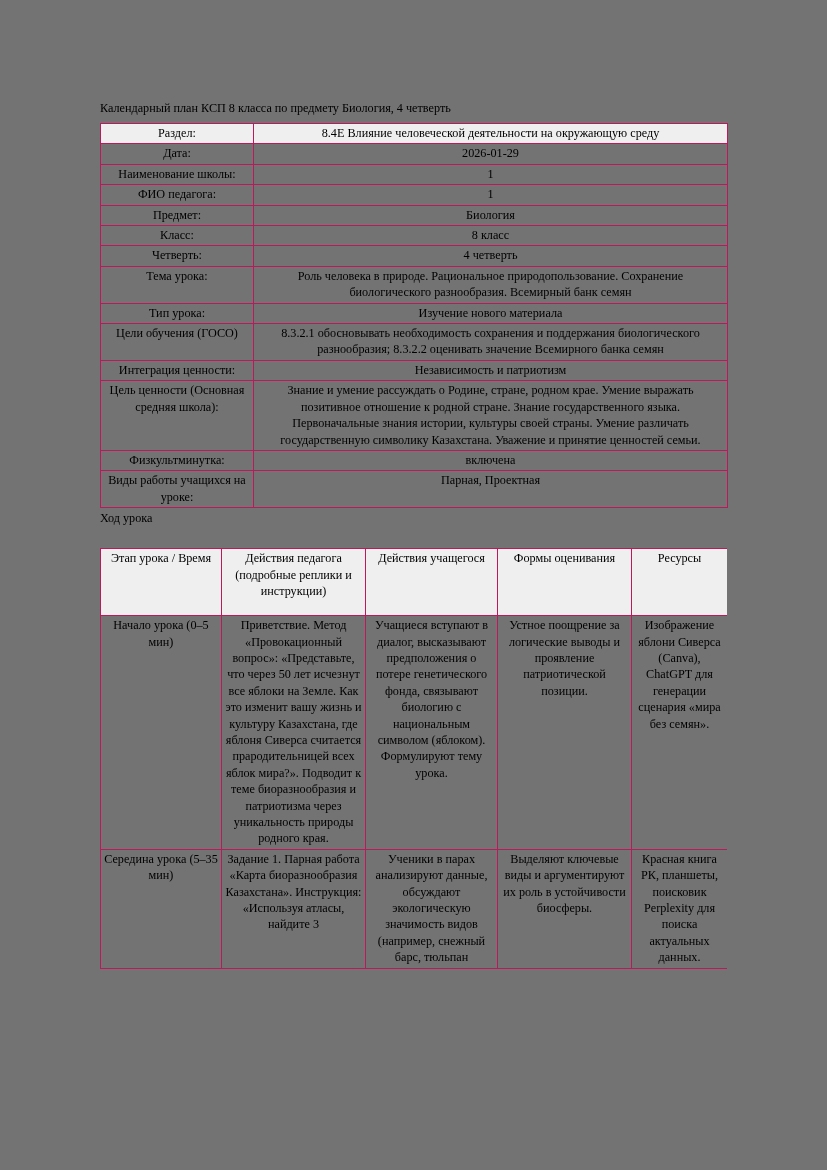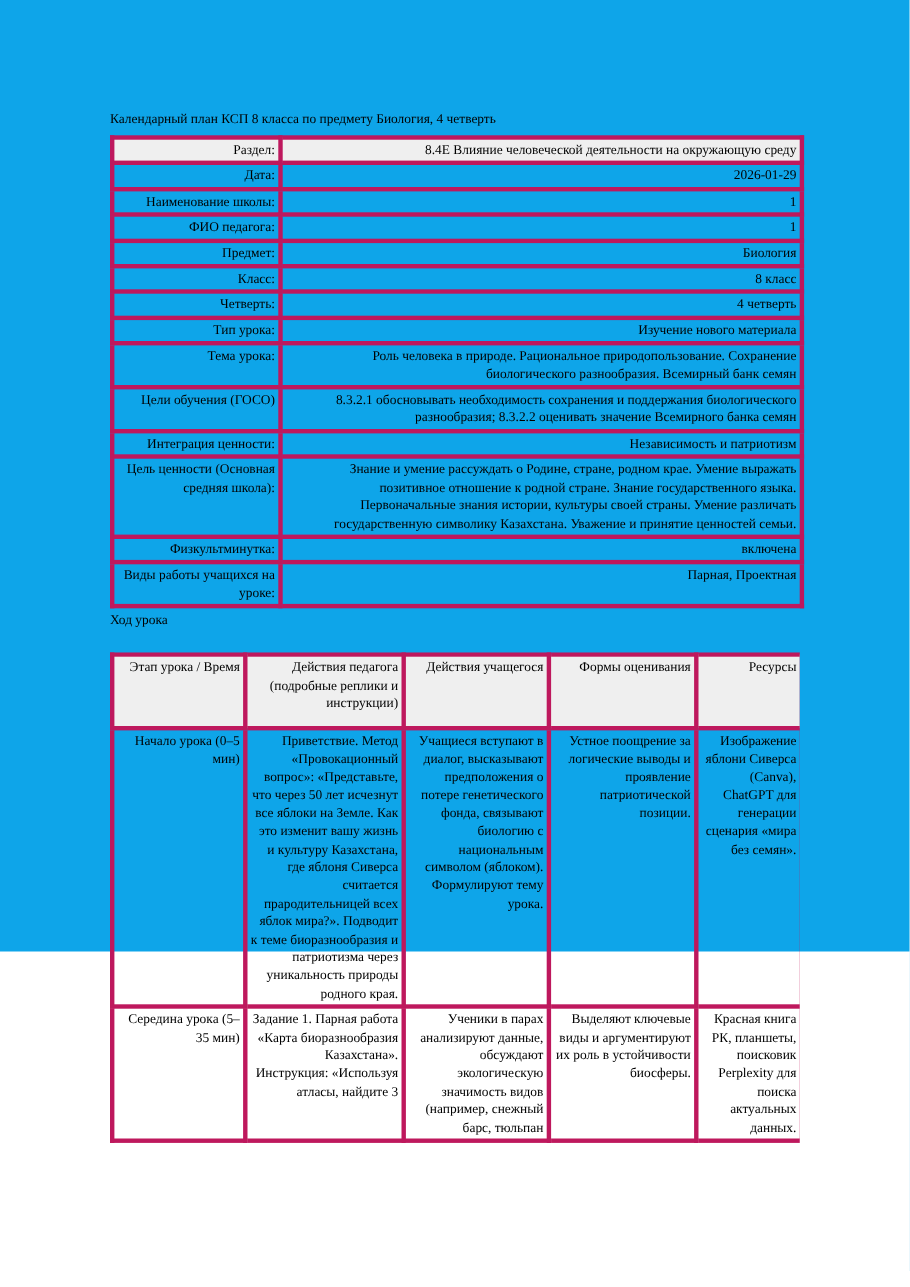--- a/index.html
+++ b/index.html
@@ -11,44 +11,44 @@
   body {
     width: 827px;
     height: 1170px;
     overflow: hidden;
     font-family: "Liberation Serif", "DejaVu Serif", serif;
     color: #000000;
   }
   .page {
     position: relative;
     width: 827px;
-    height: 865px;
-    background: #0ea5e9;
+    height: 1170px;
+    background: #737373;
     box-sizing: border-box;
     padding: 100px 100px 0 100px;
   }
   .doc-title {
     font-size: 12.2px;
     line-height: 16px;
     margin: 0 0 7px 0;
     white-space: nowrap;
   }
   table.plan {
     border-collapse: collapse;
     table-layout: fixed;
     width: 627px;
     font-size: 12.2px;
     line-height: 16.4px;
   }
   table.plan td,
   table.plan th {
-    border: 4px solid #be185d;
+    border: 1px solid #be185d;
     padding: 1px 3px 2px 3px;
     vertical-align: top;
-    text-align: right;
+    text-align: center;
     font-weight: normal;
     word-wrap: break-word;
     overflow-wrap: break-word;
     hyphens: manual;
   }
   
   table.info col.c1 { width: 153px; }
   table.info col.c2 { width: 474px; }
   table.info tr.shaded td { background: #efefef; }
 
@@ -107,26 +107,26 @@
         </tr>
         <tr>
           <td>Класс:</td>
           <td>8 класс</td>
         </tr>
         <tr>
           <td>Четверть:</td>
           <td>4 четверть</td>
         </tr>
         <tr>
+          <td>Тема урока:</td>
+          <td>Роль человека в природе. Рациональное природопользование. Сохранение биологического разнообразия. Всемирный банк семян</td>
+        </tr>
+        <tr>
           <td>Тип урока:</td>
           <td>Изучение нового материала</td>
-        </tr>
-        <tr>
-          <td>Тема урока:</td>
-          <td>Роль человека в природе. Рациональное природопользование. Сохранение биологического разнообразия. Всемирный банк семян</td>
         </tr>
         <tr>
           <td>Цели обучения (ГОСО)</td>
           <td>8.3.2.1 обосновывать необходимость сохранения и поддержания биологического разнообразия; 8.3.2.2 оценивать значение Всемирного банка семян</td>
         </tr>
         <tr>
           <td>Интеграция ценности:</td>
           <td>Независимость и патриотизм</td>
         </tr>
         <tr>

